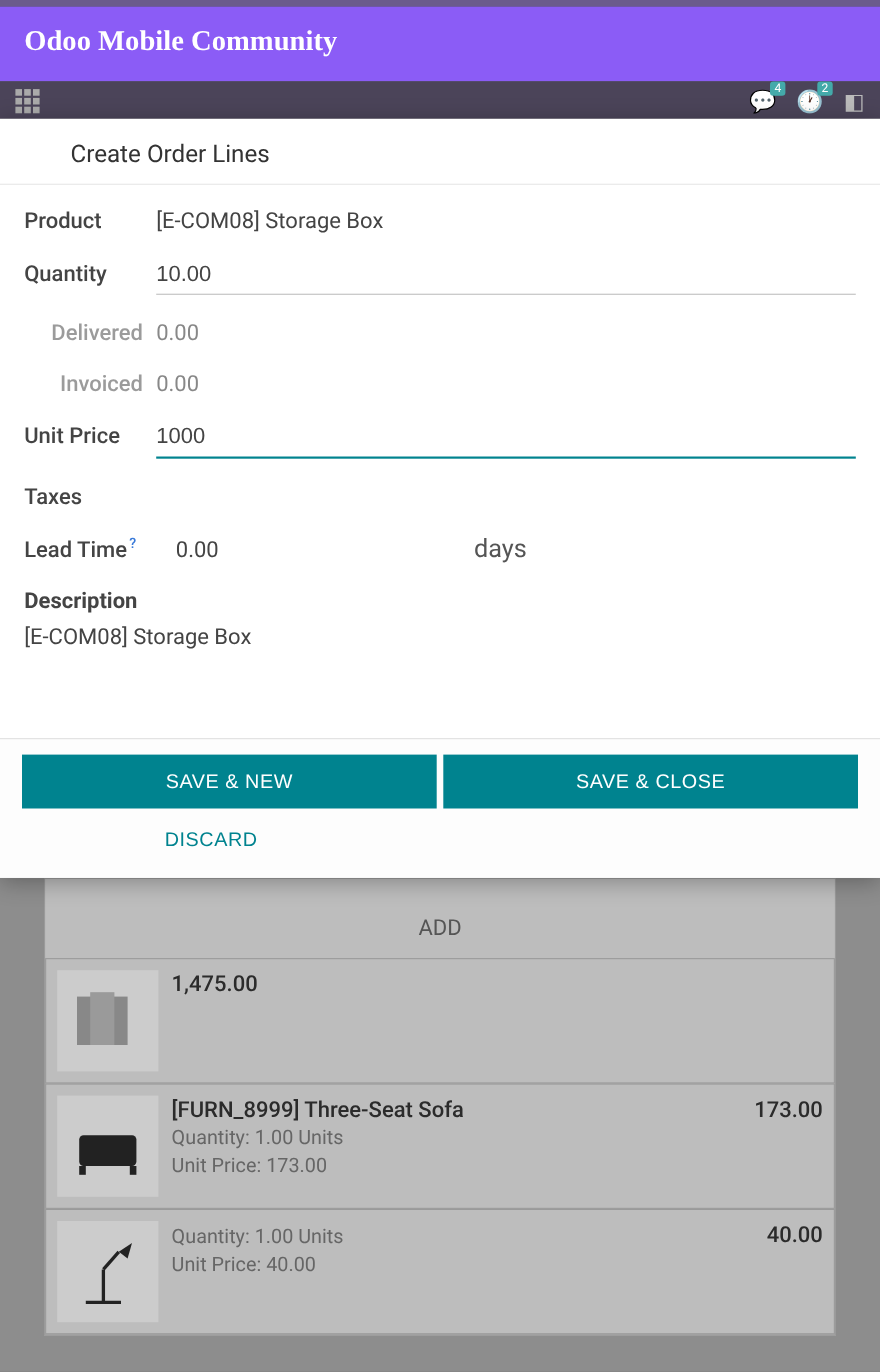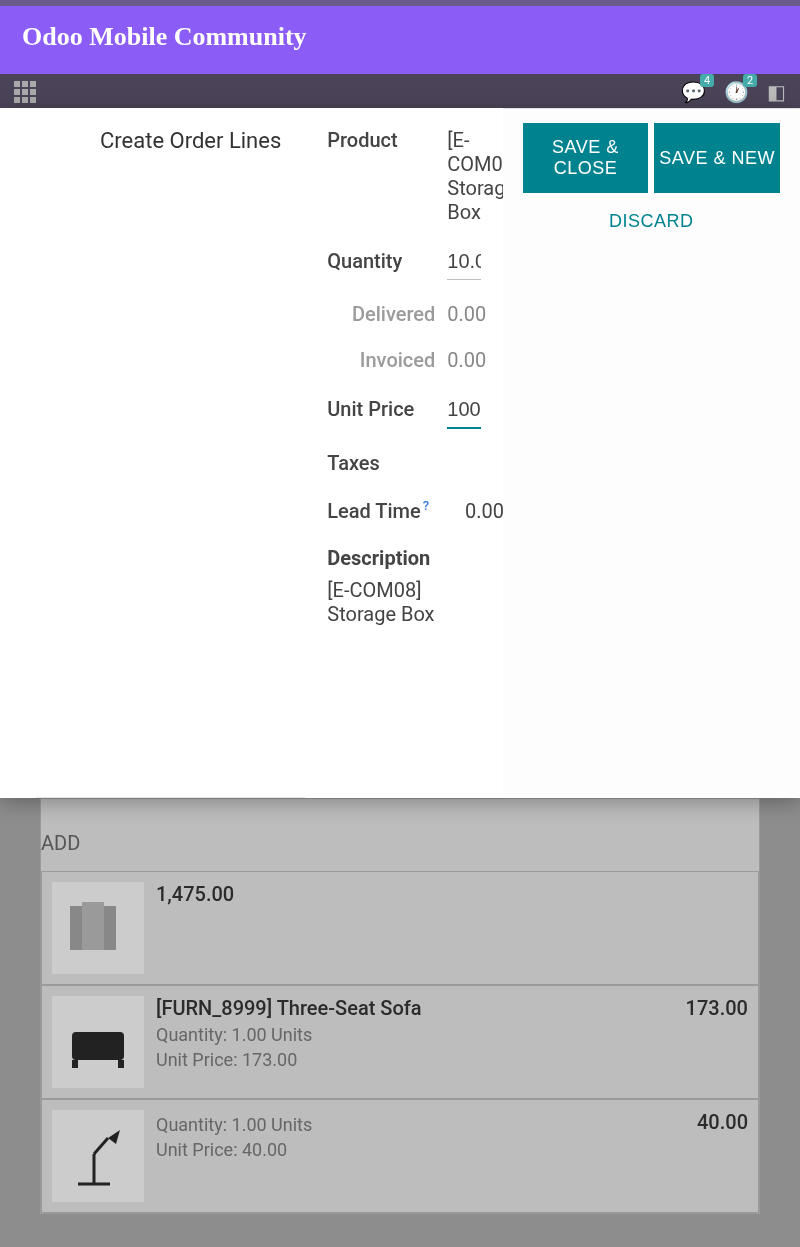--- a/index.html
+++ b/index.html
@@ -65,20 +65,21 @@
     left: 0; right: 0; bottom: 0;
     background: #8d8d8d;
     padding-top: 690px;
   }
   .bg-panel {
     margin: 0 40px;
     background: #bdbdbd;
     border: 1px solid #9a9a9a;
   }
   .add-label {
+    text-align: center;
     color: #555;
     font-size: 20px;
     padding: 32px 0 16px 0;
   }
   .product-row {
     display: flex;
     border: 1px solid #9a9a9a;
     padding: 10px;
     gap: 12px;
   }
@@ -102,23 +103,22 @@
     top: 108px;
     left: 0; right: 0;
     height: 690px;
     display: flex;
     flex-direction: column;
   }
   .dialog {
     background: #fff;
     flex: 1;
     display: flex;
-    flex-direction: row;
+    flex-direction: column;
     box-shadow: 0 4px 20px rgba(0,0,0,0.3);
-    padding-left: 36px;
   }
   .dialog-header {
     padding: 20px 24px 14px 64px;
     border-bottom: 1px solid #e6e6e6;
     font-size: 22px;
     color: #333;
   }
   .dialog-body {
     flex: 1;
     padding: 20px 22px 10px 22px;
@@ -336,22 +336,22 @@
 
       <div class="desc-block">
         <div class="desc-label">Description</div>
         <div class="desc-text">[E-COM08] Storage Box</div>
       </div>
 
     </div>
 
     <div class="dialog-footer">
       <div class="btn-row">
+        <button class="btn btn-primary">SAVE &amp; NEW</button>
         <button class="btn btn-primary">SAVE &amp; CLOSE</button>
-        <button class="btn btn-primary">SAVE &amp; NEW</button>
       </div>
       <div class="btn-row">
         <button class="btn btn-secondary">DISCARD</button>
       </div>
     </div>
 
   </div>
 </div>
 
 </body></html>

